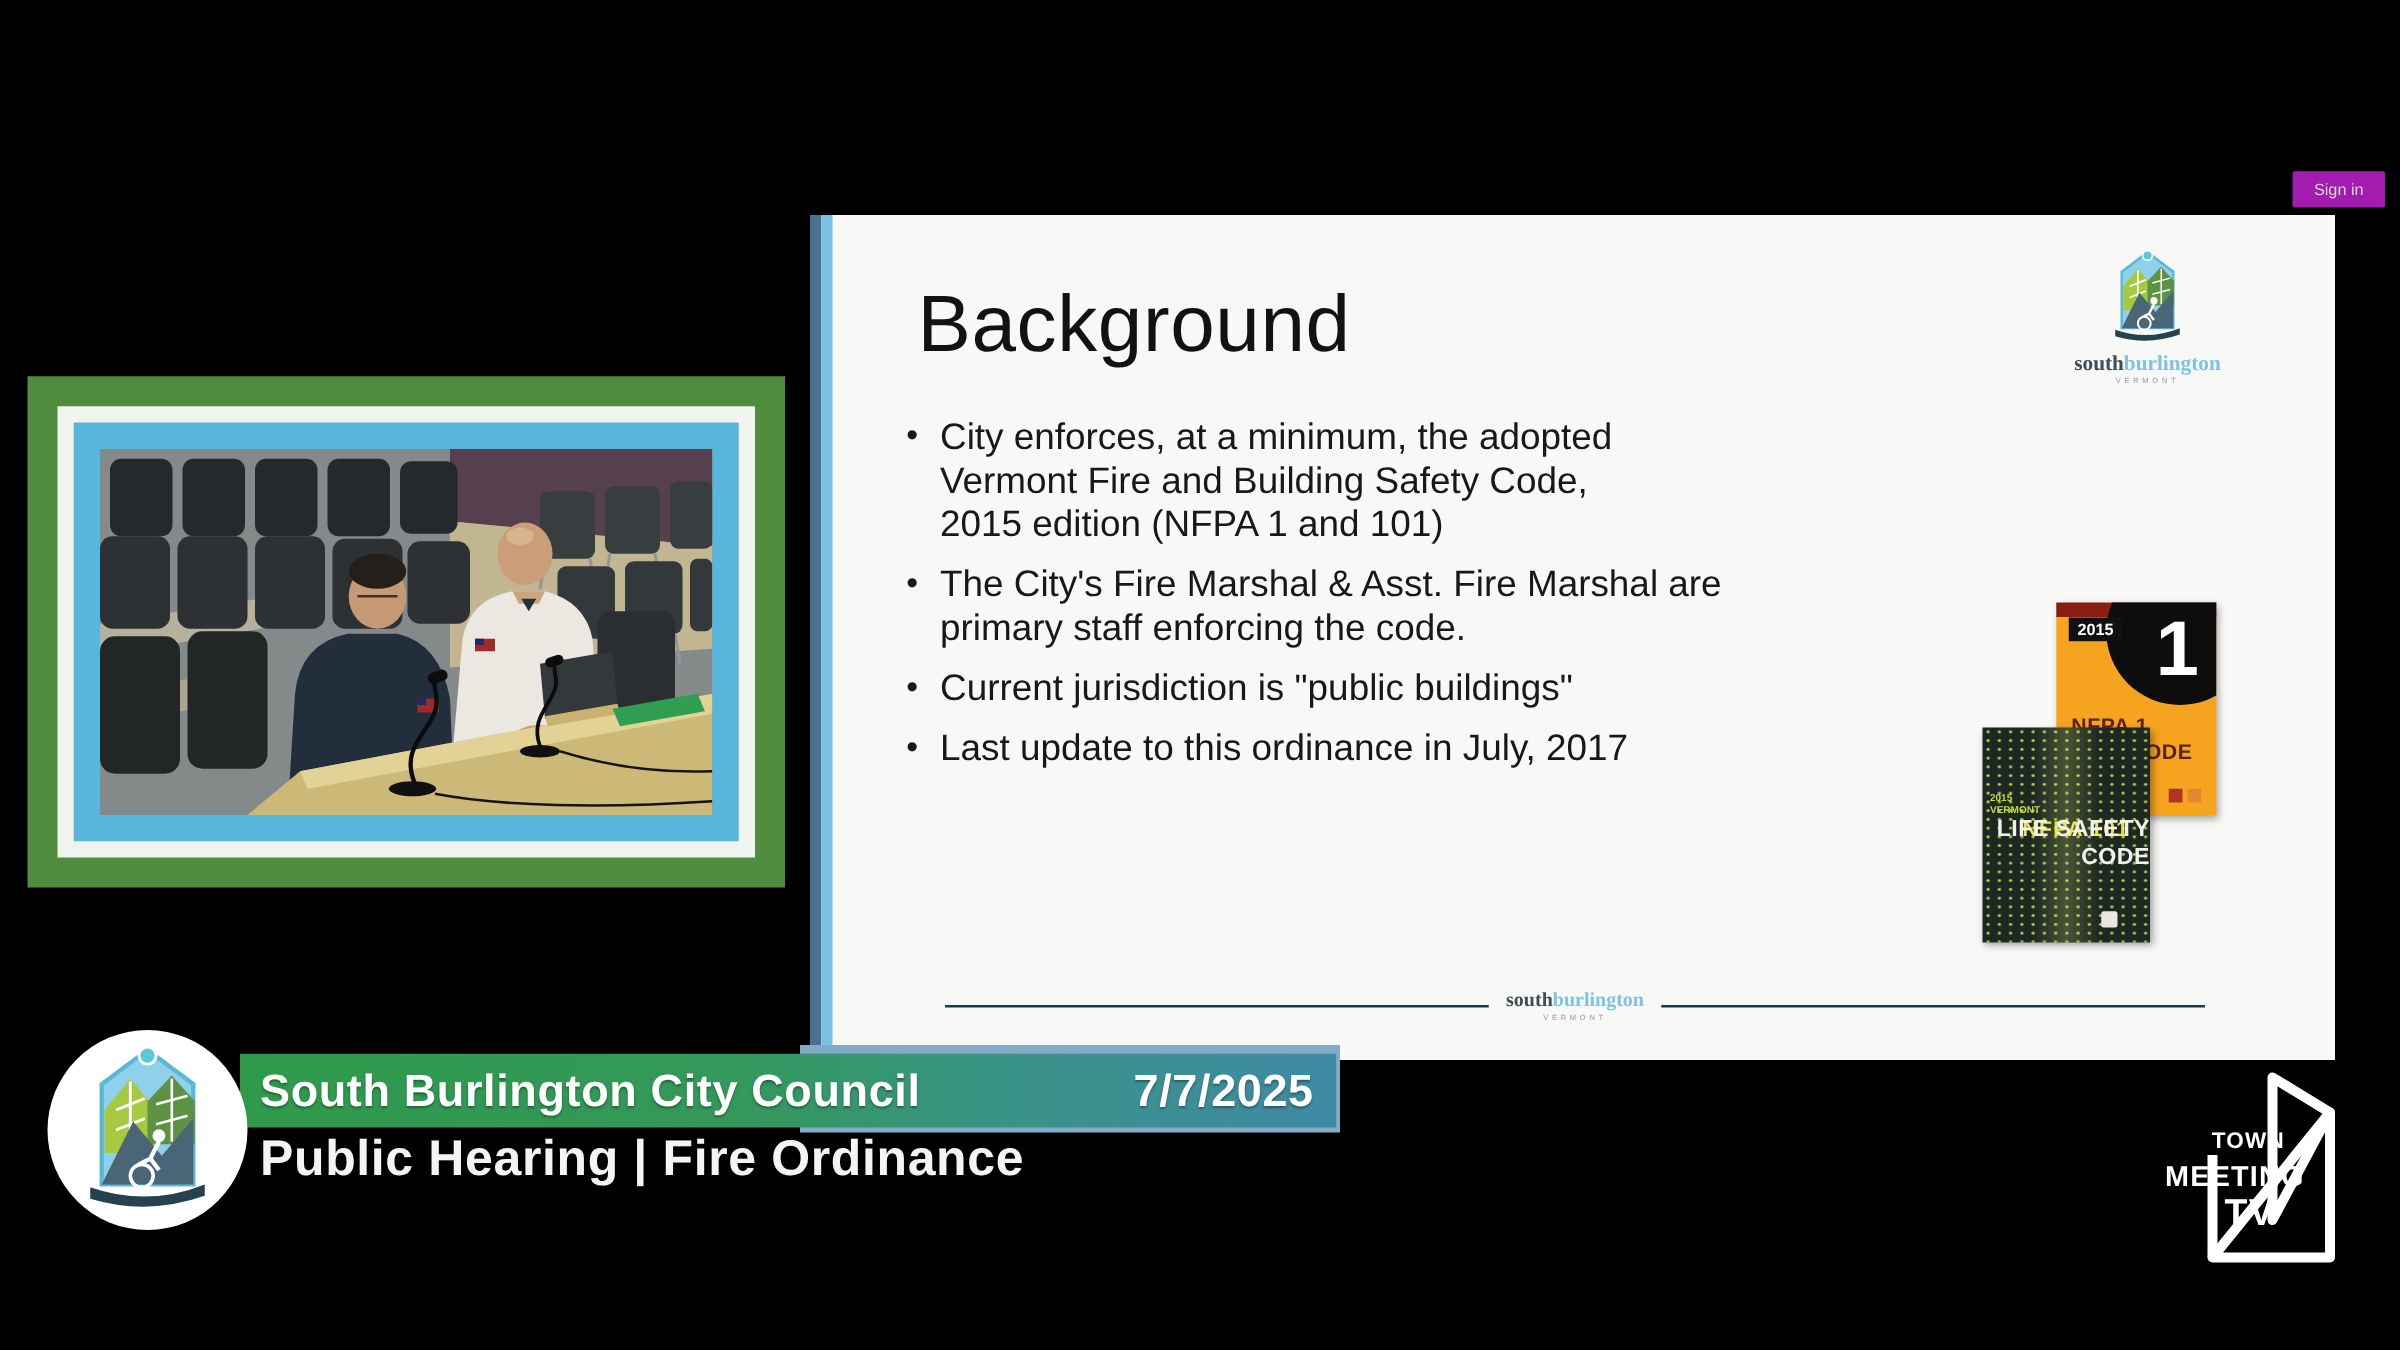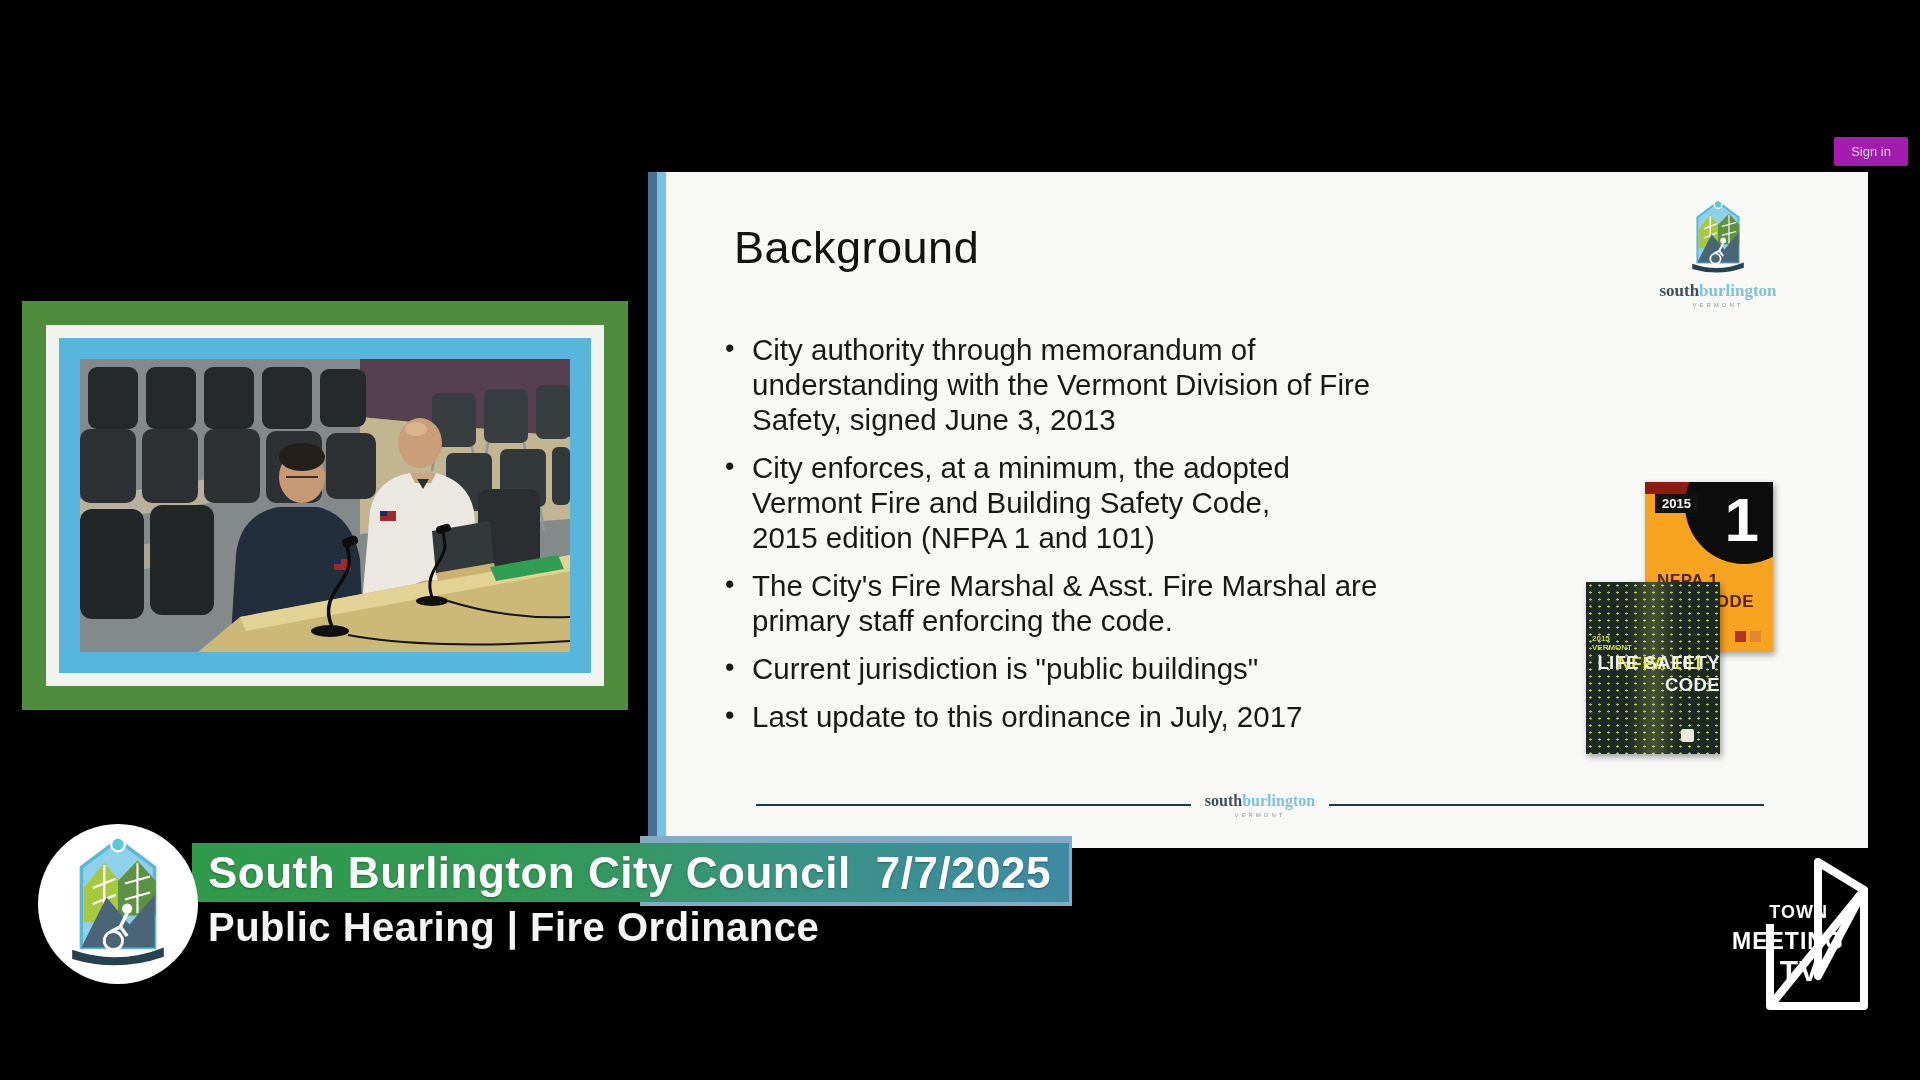--- a/index.html
+++ b/index.html
@@ -9,21 +9,21 @@
   
   .signin{position:absolute;left:1834px;top:137px;width:74px;height:29px;background:#a21caf;
           border-radius:2px;color:#d8d8d8;font-size:13px;display:flex;align-items:center;
           justify-content:center;}
 
   
   .slide{position:absolute;left:648px;top:172px;width:1220px;height:676px;background:#f8f8f6;}
   .stripe{position:absolute;top:0;height:100%;}
   .stripe.dark{left:0;width:9px;background:#47718f;}
   .stripe.light{left:9px;width:9px;background:#79c1e4;}
-  .slide-title{position:absolute;left:86px;top:50px;font-size:45px;font-weight:400;
+  .slide-title{position:absolute;left:86px;top:50px;font-size:64px;font-weight:400;
                color:#121212;letter-spacing:0.5px;}
   .bullets{position:absolute;left:70px;top:160px;width:880px;margin:0;padding:0;list-style:none;}
   .bullets li{position:relative;padding-left:34px;margin-bottom:13px;font-size:29.5px;
               line-height:35px;color:#181818;white-space:pre-line;}
   .bullets li::before{content:"•";position:absolute;left:7px;top:-1px;font-size:27px;color:#181818;}
 
   
   .sb-top{position:absolute;left:990px;top:26px;width:160px;display:flex;flex-direction:column;
           align-items:center;}
   .sb-word{font-family:"Liberation Serif", serif;font-weight:bold;font-size:17px;line-height:18px;margin-top:4px;}
@@ -70,21 +70,21 @@
   .pip-blue{position:absolute;left:13px;top:13px;right:13px;bottom:13px;background:#58b5dc;}
   .pip-video{position:absolute;left:21px;top:21px;right:21px;bottom:21px;overflow:hidden;}
   .pip-video svg{display:block;width:100%;height:100%;}
 
   
   .lt-shadow{position:absolute;left:640px;top:836px;width:432px;height:70px;background:#84abc6;}
   .lt-bar{position:absolute;left:192px;top:843px;width:877px;height:59px;
           background:linear-gradient(90deg,#2f9a4b 0%,#33985a 45%,#3a9387 70%,#3f8aa4 100%);
           display:flex;align-items:center;justify-content:space-between;
           padding:0 18px 0 16px;box-sizing:border-box;}
-  .lt-title,.lt-date{color:#fff;font-size:44px;font-weight:bold;letter-spacing:0.5px;
+  .lt-title,.lt-date{color:#fff;font-size:36px;font-weight:bold;letter-spacing:0.5px;
                      text-shadow:0 1px 2px rgba(0,0,0,0.35);white-space:nowrap;text-align:right;}
   .lt-sub{position:absolute;left:208px;top:905px;color:#f4f4f4;font-size:40px;font-weight:bold;
           letter-spacing:0.5px;white-space:nowrap;}
   .lt-logo{position:absolute;left:38px;top:824px;width:160px;height:160px;border-radius:50%;
            background:#fff;display:flex;align-items:center;justify-content:center;}
 
   
   .tmtv{position:absolute;left:1732px;top:854px;width:164px;height:182px;}
   .tmtv svg{position:absolute;left:0;top:0;}
   .tmtv .wm{position:absolute;color:#fff;font-weight:bold;letter-spacing:1px;text-align:right;}
@@ -125,23 +125,20 @@
 
     <div class="sb-top">
       <svg width="66" height="80" viewBox="0 0 100 124">
           <use href="#sb-mark"></use>
         </svg>
       <div class="sb-word"><span class="sb-south">south</span><span class="sb-burl">burlington</span></div>
       <div class="sb-vt">VERMONT</div>
     </div>
 
     <ul class="bullets">
-      <li>City authority through memorandum of
-understanding with the Vermont Division of Fire
-Safety, signed June 3, 2013</li>
       <li>City enforces, at a minimum, the adopted
 Vermont Fire and Building Safety Code,
 2015 edition (NFPA 1 and 101)</li>
       <li>The City's Fire Marshal &amp; Asst. Fire Marshal are
 primary staff enforcing the code.</li>
       <li>Current jurisdiction is "public buildings"</li>
       <li>Last update to this ordinance in July, 2017</li>
     </ul>
 
     <div class="book nfpa1">

